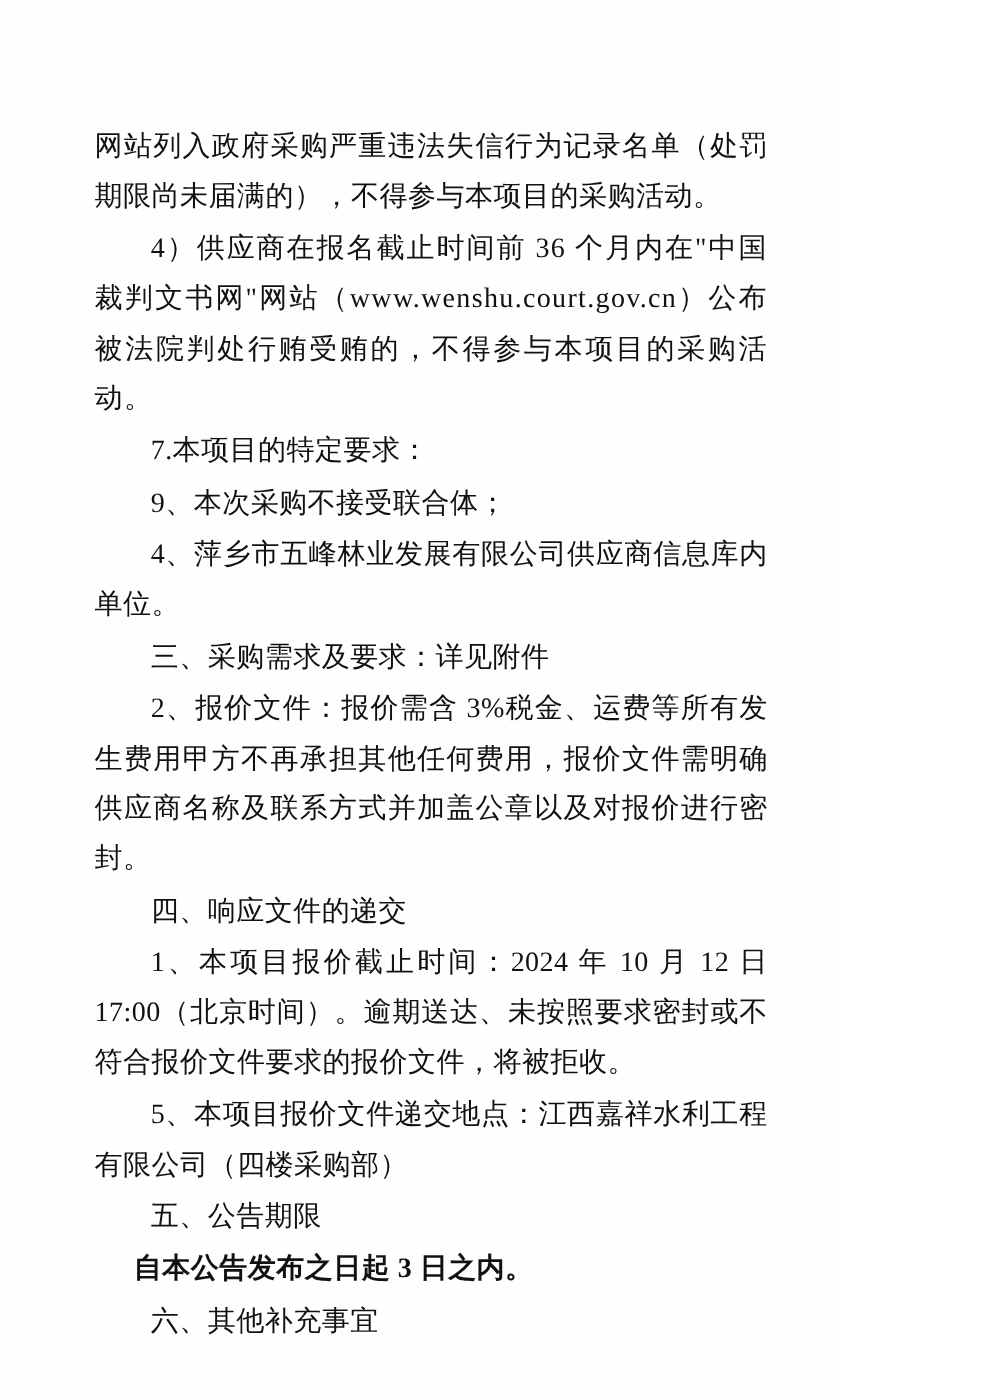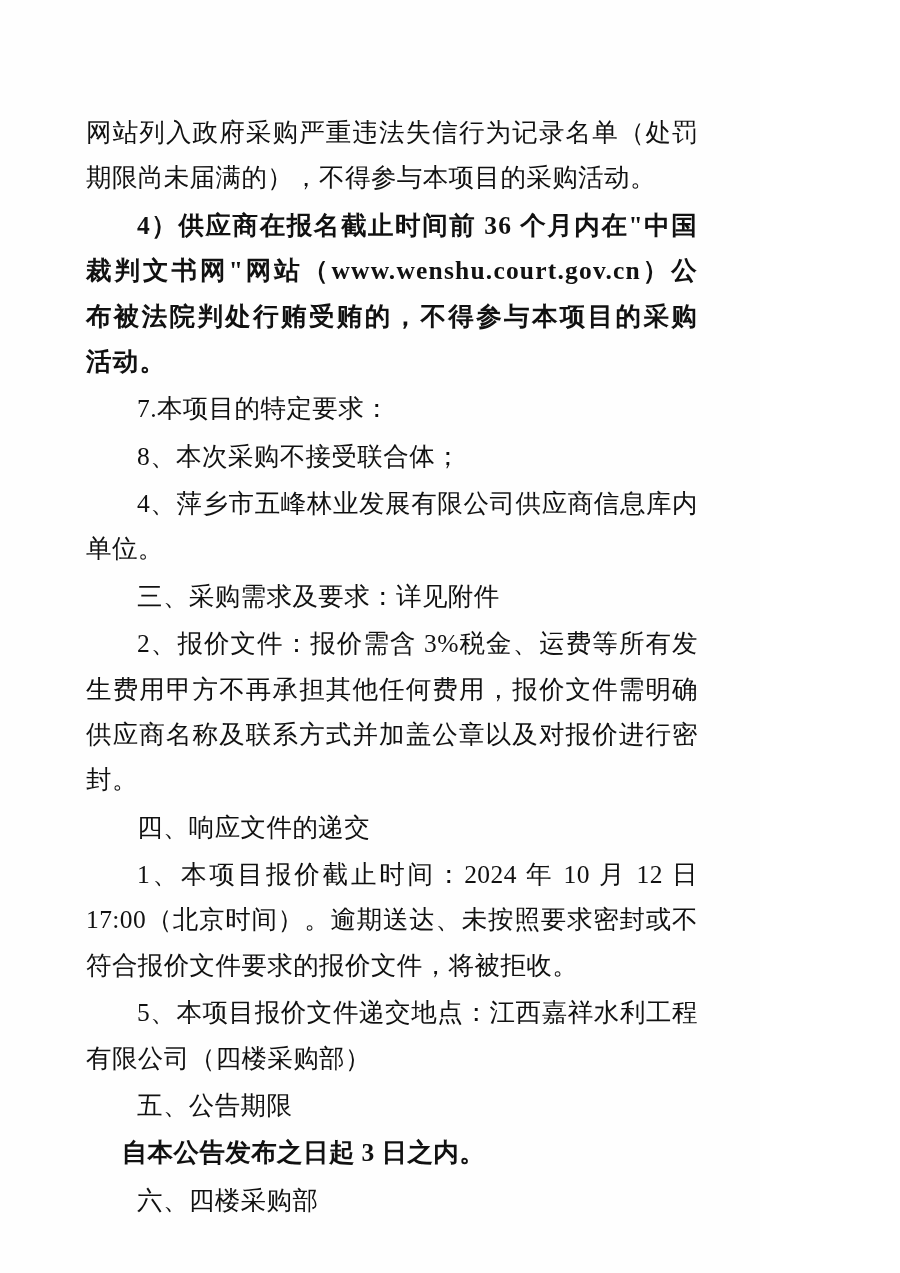--- a/index.html
+++ b/index.html
@@ -36,50 +36,49 @@
   p.indent {
     text-indent: 2em;
   }
   p.indent-1 {
     text-indent: 1.4em;
     font-weight: bold;
   }
   .mono {
     font-family: "Liberation Serif", "DejaVu Serif", serif;
     letter-spacing: 1.2px;
-    font-weight: bold;
   }
 </style>
 </head>
 <body>
 
 <div class="page">
   <div class="doc-body">
 
     <p class="para">网站列入政府采购严重违法失信行为记录名单（处罚期限尚未届满的），不得参与本项目的采购活动。</p>
 
     <p class="para indent mono">4）供应商在报名截止时间前 36 个月内在"中国裁判文书网"网站（www.wenshu.court.gov.cn）公布被法院判处行贿受贿的，不得参与本项目的采购活动。</p>
 
     <p class="para indent">7.本项目的特定要求：</p>
 
-    <p class="para indent">8、本次采购不接受联合体；</p>
+    <p class="para indent">9、本次采购不接受联合体；</p>
 
     <p class="para indent">4、萍乡市五峰林业发展有限公司供应商信息库内单位。</p>
 
     <p class="para indent">三、采购需求及要求：详见附件</p>
 
 
     <p class="para indent">2、报价文件：报价需含 3%税金、运费等所有发生费用甲方不再承担其他任何费用，报价文件需明确供应商名称及联系方式并加盖公章以及对报价进行密封。</p>
 
     <p class="para indent">四、响应文件的递交</p>
 
     <p class="para indent">1、本项目报价截止时间：2024 年 10 月 12 日 17:00（北京时间）。逾期送达、未按照要求密封或不符合报价文件要求的报价文件，将被拒收。</p>
 
     <p class="para indent">5、本项目报价文件递交地点：江西嘉祥水利工程有限公司（四楼采购部）</p>
 
     <p class="para indent">五、公告期限</p>
 
     <p class="para indent-1">自本公告发布之日起 3 日之内。</p>
 
-    <p class="para indent">六、四楼采购部</p>
+    <p class="para indent">六、其他补充事宜</p>
 
   </div>
 </div>
 
 </body></html>

